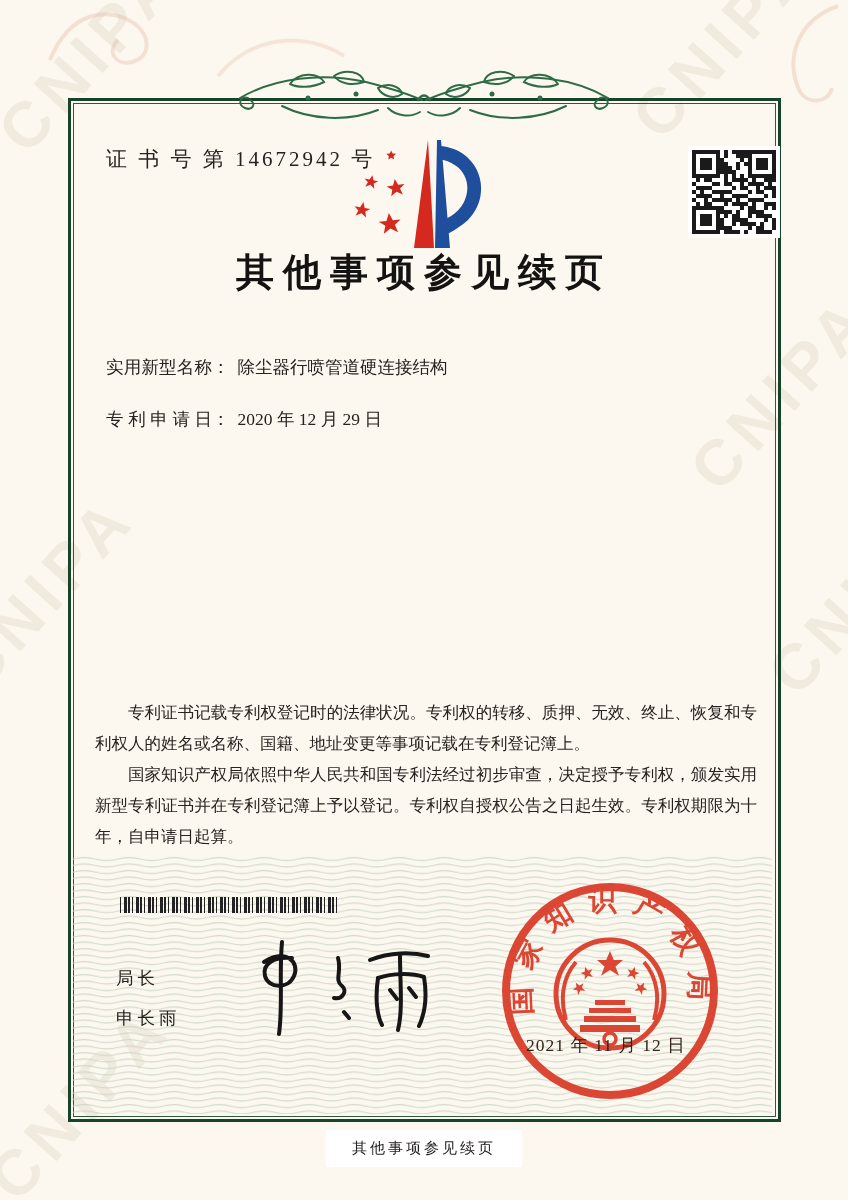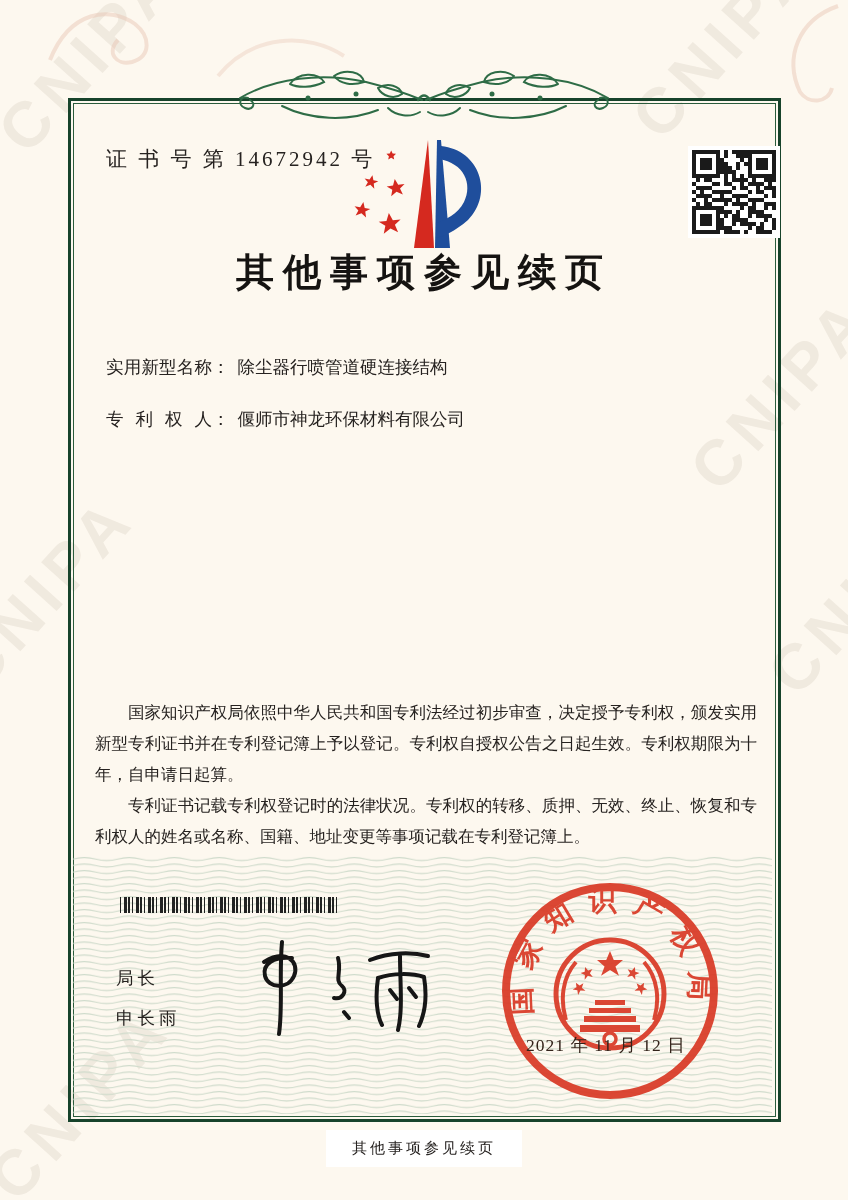--- a/index.html
+++ b/index.html
@@ -574,27 +574,27 @@
       <i class=""></i>
     </div>
 
   <div class="title">其他事项参见续页</div>
 
   <div class="fields">
     <div class="frow">
       <span class="flabel">实用新型名称</span><span class="fcolon">：</span><span>除尘器行喷管道硬连接结构</span>
     </div>
     <div class="frow">
-      <span class="flabel">专利权人</span><span class="fcolon">：</span><span>偃师市神龙环保材料有限公司</span>
+      <span class="flabel">专利申请日</span><span class="fcolon">：</span><span>2020 年 12 月 29 日</span>
     </div>
   </div>
 
   <div class="paras">
+    <p>专利证书记载专利权登记时的法律状况。专利权的转移、质押、无效、终止、恢复和专利权人的姓名或名称、国籍、地址变更等事项记载在专利登记簿上。</p>
     <p>国家知识产权局依照中华人民共和国专利法经过初步审查，决定授予专利权，颁发实用新型专利证书并在专利登记簿上予以登记。专利权自授权公告之日起生效。专利权期限为十年，自申请日起算。</p>
-    <p>专利证书记载专利权登记时的法律状况。专利权的转移、质押、无效、终止、恢复和专利权人的姓名或名称、国籍、地址变更等事项记载在专利登记簿上。</p>
   </div>
 
   <div class="barcode" id="barcode"><i class="b" style="width:1px"></i><i style="width:3px"></i><i class="b" style="width:3px"></i><i style="width:1px"></i><i class="b" style="width:2px"></i><i style="width:2px"></i><i class="b" style="width:1px"></i><i style="width:3px"></i><i class="b" style="width:3px"></i><i style="width:1px"></i><i class="b" style="width:2px"></i><i style="width:2px"></i><i class="b" style="width:1px"></i><i style="width:3px"></i><i class="b" style="width:3px"></i><i style="width:1px"></i><i class="b" style="width:2px"></i><i style="width:2px"></i><i class="b" style="width:1px"></i><i style="width:3px"></i><i class="b" style="width:3px"></i><i style="width:1px"></i><i class="b" style="width:2px"></i><i style="width:2px"></i><i class="b" style="width:1px"></i><i style="width:3px"></i><i class="b" style="width:3px"></i><i style="width:1px"></i><i class="b" style="width:2px"></i><i style="width:2px"></i><i class="b" style="width:1px"></i><i style="width:3px"></i><i class="b" style="width:3px"></i><i style="width:1px"></i><i class="b" style="width:2px"></i><i style="width:2px"></i><i class="b" style="width:1px"></i><i style="width:3px"></i><i class="b" style="width:3px"></i><i style="width:1px"></i><i class="b" style="width:2px"></i><i style="width:2px"></i><i class="b" style="width:1px"></i><i style="width:3px"></i><i class="b" style="width:3px"></i><i style="width:1px"></i><i class="b" style="width:2px"></i><i style="width:2px"></i><i class="b" style="width:1px"></i><i style="width:3px"></i><i class="b" style="width:3px"></i><i style="width:1px"></i><i class="b" style="width:2px"></i><i style="width:2px"></i><i class="b" style="width:1px"></i><i style="width:3px"></i><i class="b" style="width:3px"></i><i style="width:1px"></i><i class="b" style="width:2px"></i><i style="width:2px"></i><i class="b" style="width:1px"></i><i style="width:3px"></i><i class="b" style="width:3px"></i><i style="width:1px"></i><i class="b" style="width:2px"></i><i style="width:2px"></i><i class="b" style="width:1px"></i><i style="width:3px"></i><i class="b" style="width:3px"></i><i style="width:1px"></i><i class="b" style="width:2px"></i><i style="width:2px"></i><i class="b" style="width:1px"></i><i style="width:3px"></i><i class="b" style="width:3px"></i><i style="width:1px"></i><i class="b" style="width:2px"></i><i style="width:2px"></i><i class="b" style="width:1px"></i><i style="width:3px"></i><i class="b" style="width:3px"></i><i style="width:1px"></i><i class="b" style="width:2px"></i><i style="width:2px"></i><i class="b" style="width:1px"></i><i style="width:3px"></i><i class="b" style="width:3px"></i><i style="width:1px"></i><i class="b" style="width:2px"></i><i style="width:2px"></i><i class="b" style="width:1px"></i><i style="width:3px"></i><i class="b" style="width:3px"></i><i style="width:1px"></i><i class="b" style="width:2px"></i><i style="width:2px"></i><i class="b" style="width:1px"></i><i style="width:3px"></i><i class="b" style="width:3px"></i><i style="width:1px"></i><i class="b" style="width:2px"></i><i style="width:2px"></i><i class="b" style="width:1px"></i><i style="width:3px"></i><i class="b" style="width:3px"></i><i style="width:1px"></i><i class="b" style="width:2px"></i><i style="width:2px"></i><i class="b" style="width:1px"></i><i style="width:3px"></i></div>
 
   <div class="sig-title">局长</div>
   <div class="sig-name">申长雨</div>
   <svg class="signature" width="200" height="112" viewBox="0 0 200 112">
     <g fill="none" stroke="#161616" stroke-width="4" stroke-linecap="round" stroke-linejoin="round">
       <path d="M30,14 C27,46 31,78 27,106"></path>
       <path d="M12,34 C34,20 48,34 42,48 C36,62 16,60 13,48 C10,36 22,28 40,30"></path>

